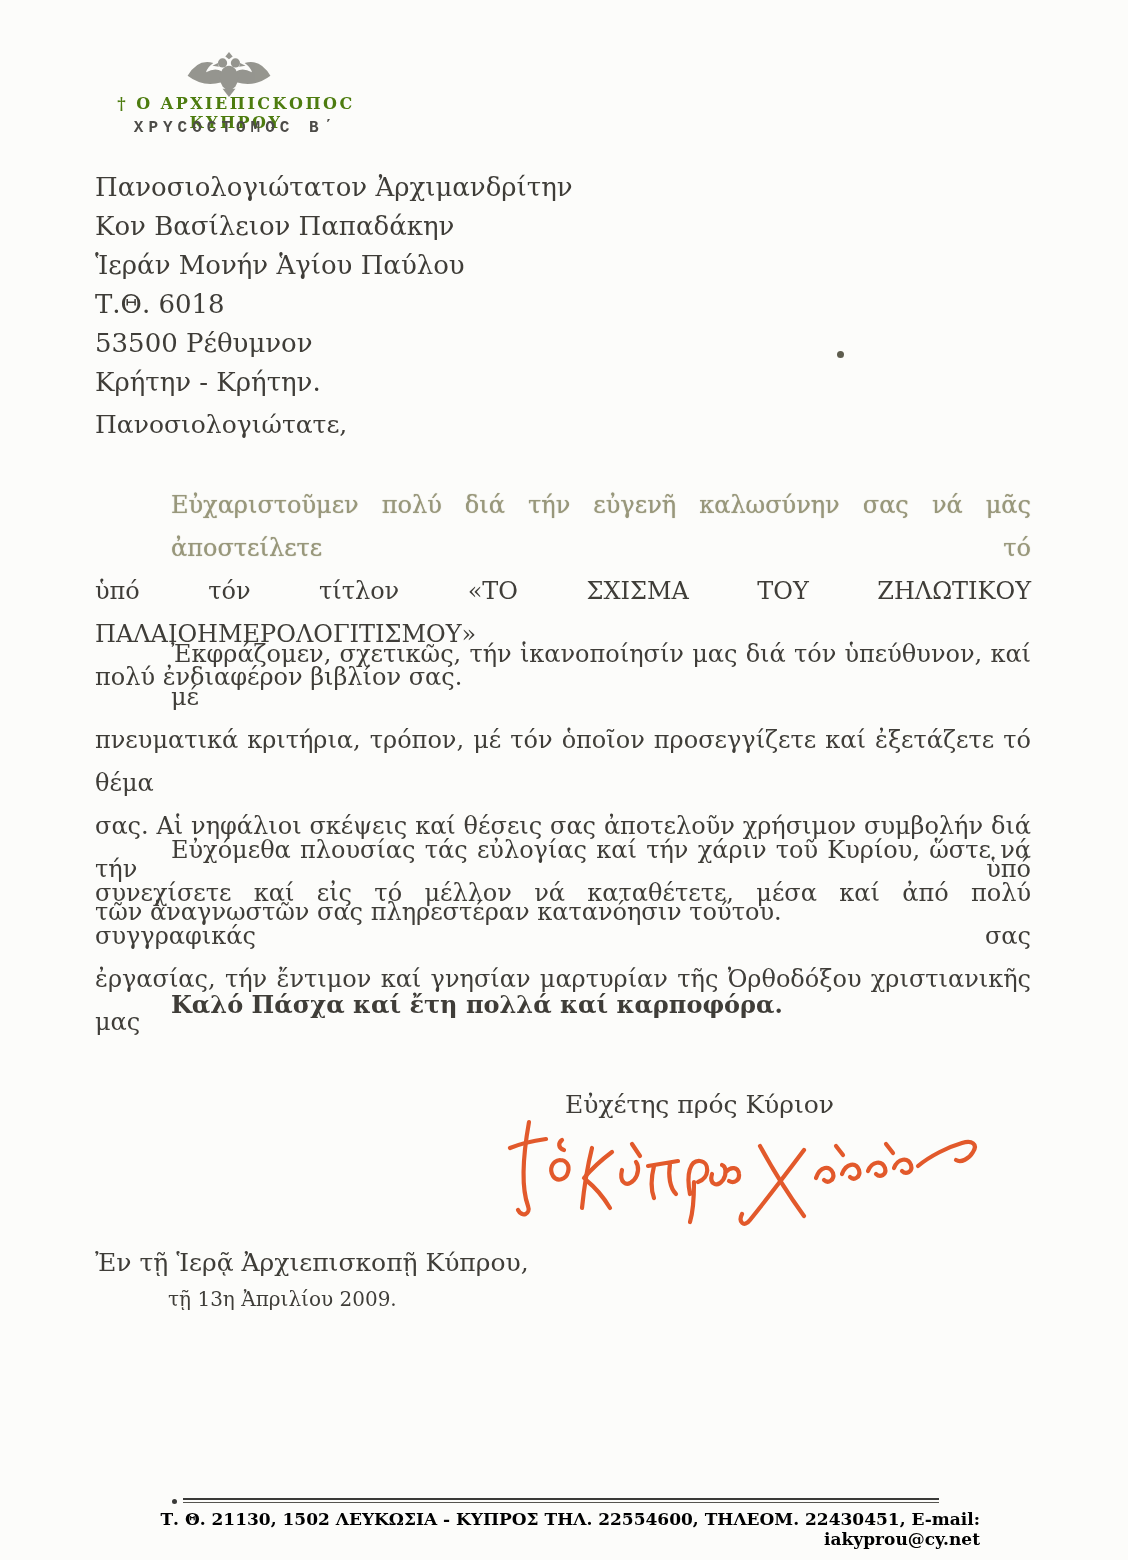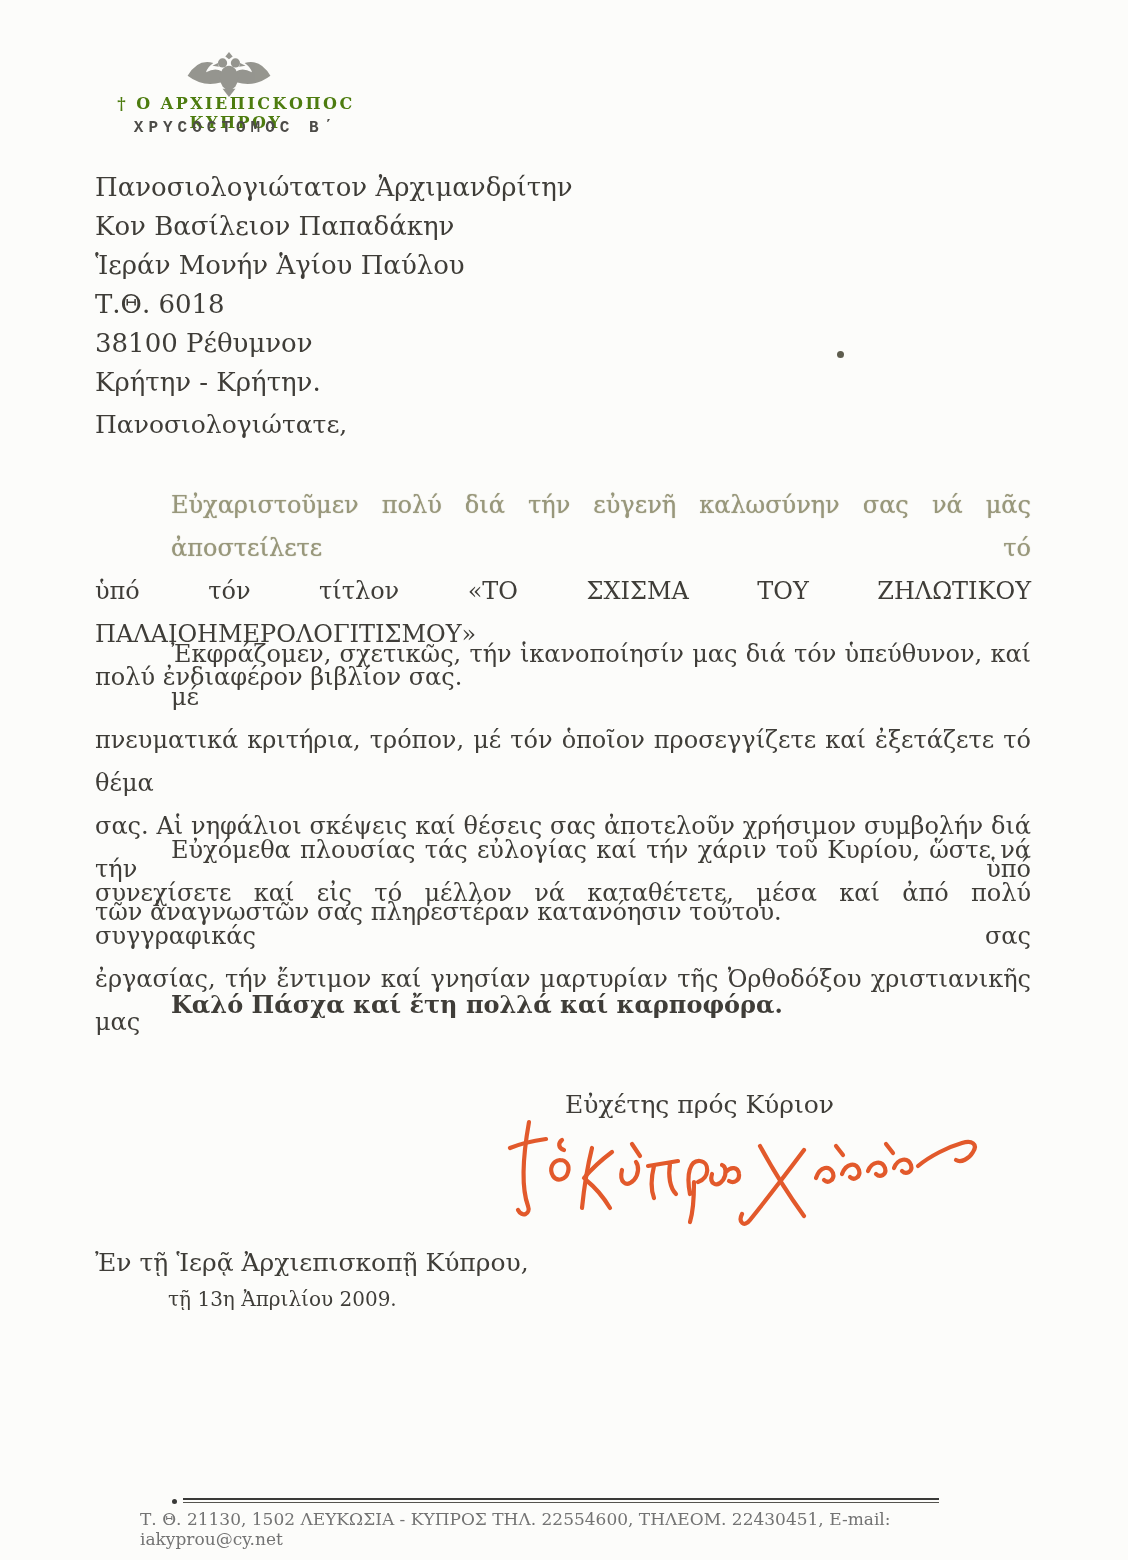--- a/index.html
+++ b/index.html
@@ -34,22 +34,22 @@
   
   .valediction{position:absolute;left:565px;top:1090px;font-size:25px;}
   .signature{position:absolute;left:498px;top:1116px;width:492px;height:114px;}
   
   .date1{position:absolute;left:95px;top:1248px;font-size:25px;}
   .date2{position:absolute;left:168px;top:1287px;font-size:20px;}
   
   .footer-dot{position:absolute;left:172px;top:1499px;width:5px;height:5px;border-radius:50%;background:#3a3a38;}
   .footer-rule{position:absolute;left:183px;top:1498px;width:756px;height:2px;
                border-top:2px solid #3a3a38;border-bottom:1px solid #55544f;}
-  .footer-text{position:absolute;left:140px;top:1509px;width:840px;text-align:left;
-               font-size:17px;font-weight:normal;color:#737373;}
+  .footer-text{position:absolute;left:140px;top:1509px;width:840px;text-align:right;
+               font-size:17px;font-weight:bold;color:#000000;}
   .speck{position:absolute;left:837px;top:351px;width:7px;height:7px;border-radius:50%;
          background:#42412f;opacity:.85;}
 </style>
 </head>
 <body>
 
 <div class="page">
 
   <svg class="emblem" viewBox="0 0 100 50">
     <g fill="#8d8d86" stroke="none" opacity="0.92">
@@ -66,21 +66,21 @@
   </svg>
 
   <div class="lh1">† Ο ΑΡΧΙΕΠΙCΚΟΠΟC ΚΥΠΡΟΥ</div>
   <div class="lh2">ΧΡΥCΟCΤΟΜΟC Β΄</div>
 
   <div class="recipient">
       <div>Πανοσιολογιώτατον Ἀρχιμανδρίτην</div>
       <div>Κον Βασίλειον Παπαδάκην</div>
       <div>Ἱεράν Μονήν Ἁγίου Παύλου</div>
       <div>Τ.Θ. 6018</div>
-      <div>38100 Ρέθυμνον</div>
+      <div>53500 Ρέθυμνον</div>
       <div>Κρήτην - Κρήτην.</div>
     </div>
 
   <div class="speck"></div>
 
   <div class="salutation">Πανοσιολογιώτατε,</div>
 
   <div class="para" id="para-0">
       <div class="bline fill faded indent">Εὐχαριστοῦμεν πολύ διά τήν εὐγενῆ καλωσύνην σας νά μᾶς ἀποστείλετε τό</div>
       <div class="bline fill">ὑπό τόν τίτλον «ΤΟ ΣΧΙΣΜΑ ΤΟΥ ΖΗΛΩΤΙΚΟΥ ΠΑΛΑΙΟΗΜΕΡΟΛΟΓΙΤΙΣΜΟΥ»</div>

